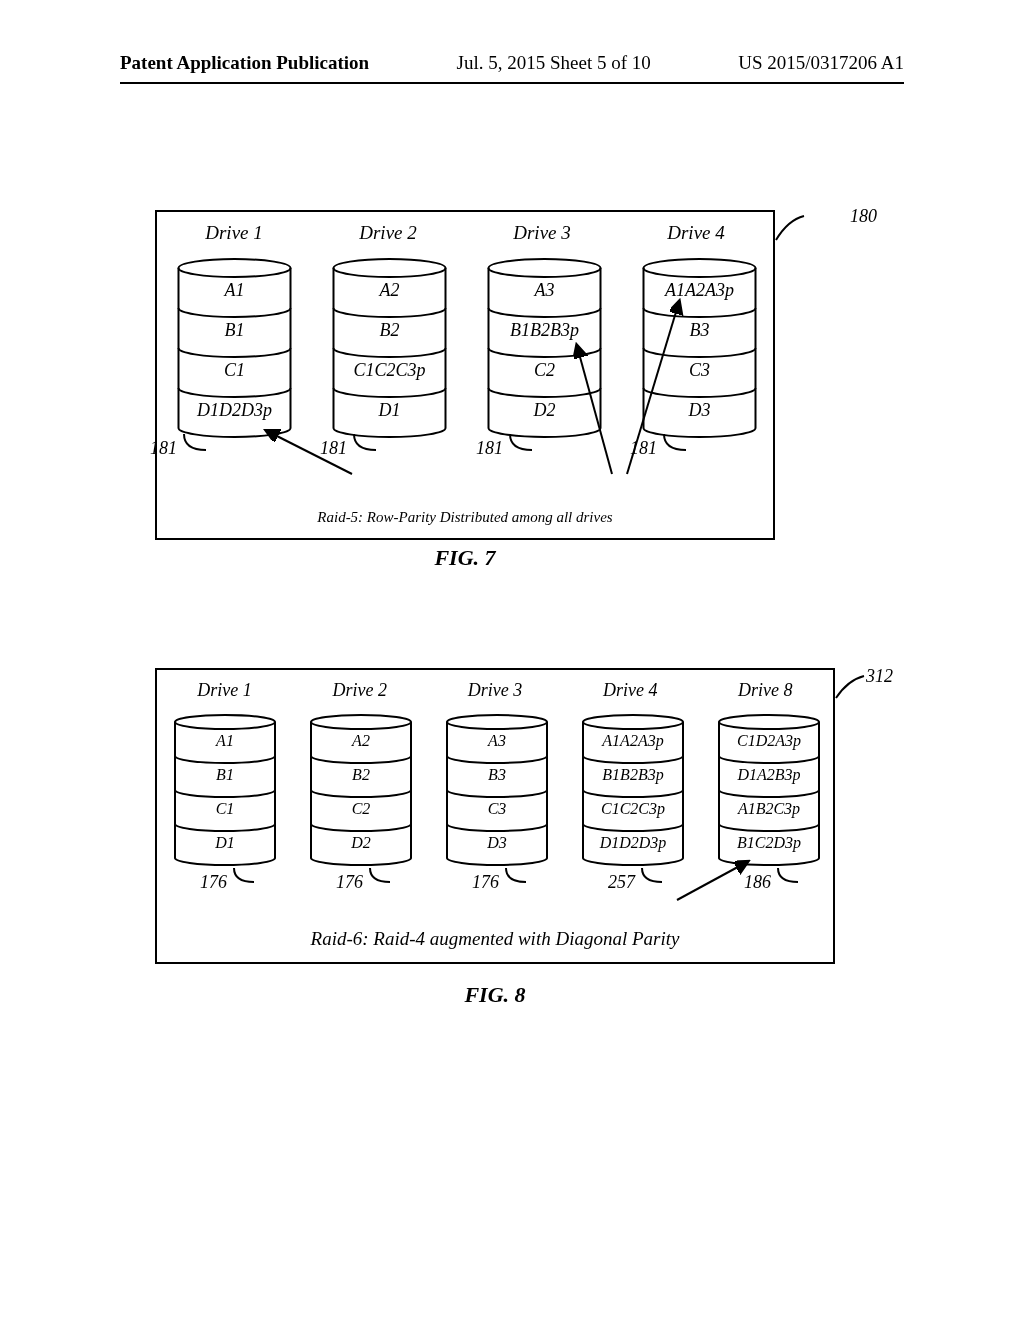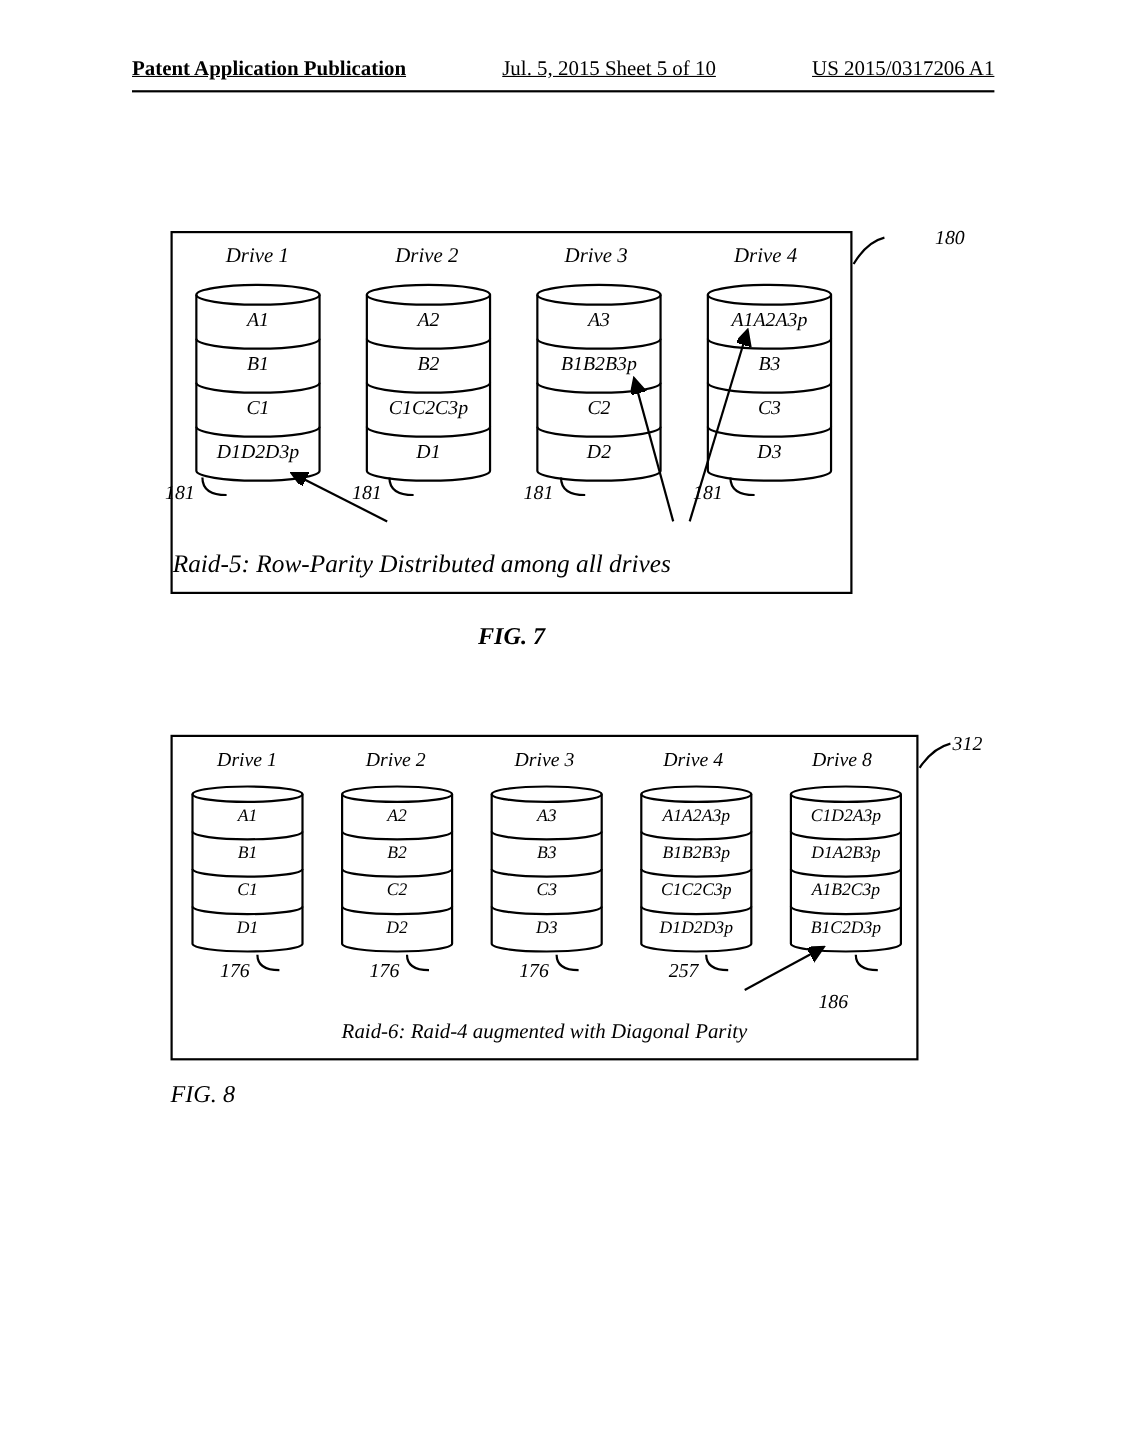--- a/index.html
+++ b/index.html
@@ -1,43 +1,43 @@
 <!DOCTYPE html>
 <html><head>
 <meta charset="utf-8">
 <style>
   * { box-sizing: border-box; margin: 0; padding: 0; }
   html, body { width: 1024px; height: 1320px; background: #fff; font-family: "Times New Roman", Times, serif; }
   .page { position: relative; width: 1024px; height: 1320px; }
 
   
-  .hdr { position: absolute; top: 52px; left: 120px; right: 120px; display: flex; justify-content: space-between; align-items: center; text-decoration: underline; }
+  .hdr { position: absolute; top: 52px; left: 120px; right: 120px; display: flex; justify-content: space-between; align-items: center; }
   .hdr .left { font-weight: bold; font-size: 19px; }
   .hdr .center { font-size: 19px; }
   .hdr .right { font-size: 19px; }
   .hdr-rule { position: absolute; top: 82px; left: 120px; right: 120px; height: 2px; background: #000; }
 
   
   .fig7 { position: absolute; top: 210px; left: 155px; width: 620px; height: 330px; border: 2px solid #000; }
   .fig7 .drives { position: absolute; top: 10px; left: 0; right: 0; display: flex; justify-content: space-around; }
   .fig7 .drives .dh { font-style: italic; font-size: 19px; text-align: center; width: 120px; }
 
   .fig7 svg.drives-svg { position: absolute; top: 44px; left: 0; width: 620px; height: 220px; }
 
-  .fig7 .caption { position: absolute; left: 0; right: 0; bottom: 12px; font-style: italic; font-size: 23px; }
-
-  .fig7-label { position: absolute; top: 565px; left: 155px; width: 620px; text-align: center; font-style: italic; font-weight: bold; font-size: 22px; }
+  .fig7 .caption { position: absolute; left: 0; right: 0; bottom: 12px; text-align: center; font-style: italic; font-size: 15px; }
+
+  .fig7-label { position: absolute; top: 545px; left: 155px; width: 620px; text-align: center; font-style: italic; font-weight: bold; font-size: 22px; }
 
   
   .fig8 { position: absolute; top: 668px; left: 155px; width: 680px; height: 296px; border: 2px solid #000; }
   .fig8 .drives { position: absolute; top: 10px; left: 0; right: 0; display: flex; justify-content: space-around; }
   .fig8 .drives .dh { font-style: italic; font-size: 18px; text-align: center; width: 120px; }
   .fig8 svg.drives-svg { position: absolute; top: 42px; left: 0; width: 680px; height: 190px; }
   .fig8 .caption { position: absolute; left: 0; right: 0; bottom: 12px; text-align: center; font-style: italic; font-size: 19px; margin-top: 40px; }
-  .fig8-label { position: absolute; top: 982px; left: 155px; width: 680px; font-style: italic; font-weight: normal; font-size: 22px; }
+  .fig8-label { position: absolute; top: 982px; left: 155px; width: 680px; text-align: center; font-style: italic; font-weight: bold; font-size: 22px; }
 
   
   .ref { position: absolute; font-style: italic; font-size: 18px; }
 
   
 </style>
 </head>
 <body>
 
 <div class="page">
@@ -272,20 +272,20 @@
   <div class="ref" style="top:872px; left:472px;">176</div>
   <svg style="position:absolute; top:866px; left:504px; width:30px; height:22px;">
       <path d="M2 2 Q 2 16 22 16" stroke="#000" stroke-width="2" fill="none"></path>
     </svg>
 
   <div class="ref" style="top:872px; left:608px;">257</div>
   <svg style="position:absolute; top:866px; left:640px; width:30px; height:22px;">
       <path d="M2 2 Q 2 16 22 16" stroke="#000" stroke-width="2" fill="none"></path>
     </svg>
 
-  <div class="ref" style="top:900px; left:744px;">186</div>
+  <div class="ref" style="top:872px; left:744px;">186</div>
   <svg style="position:absolute; top:866px; left:776px; width:30px; height:22px;">
       <path d="M2 2 Q 2 16 22 16" stroke="#000" stroke-width="2" fill="none"></path>
     </svg>
 
   <div class="fig8-label">FIG. 8</div>
 
 </div>
 
 </body></html>

